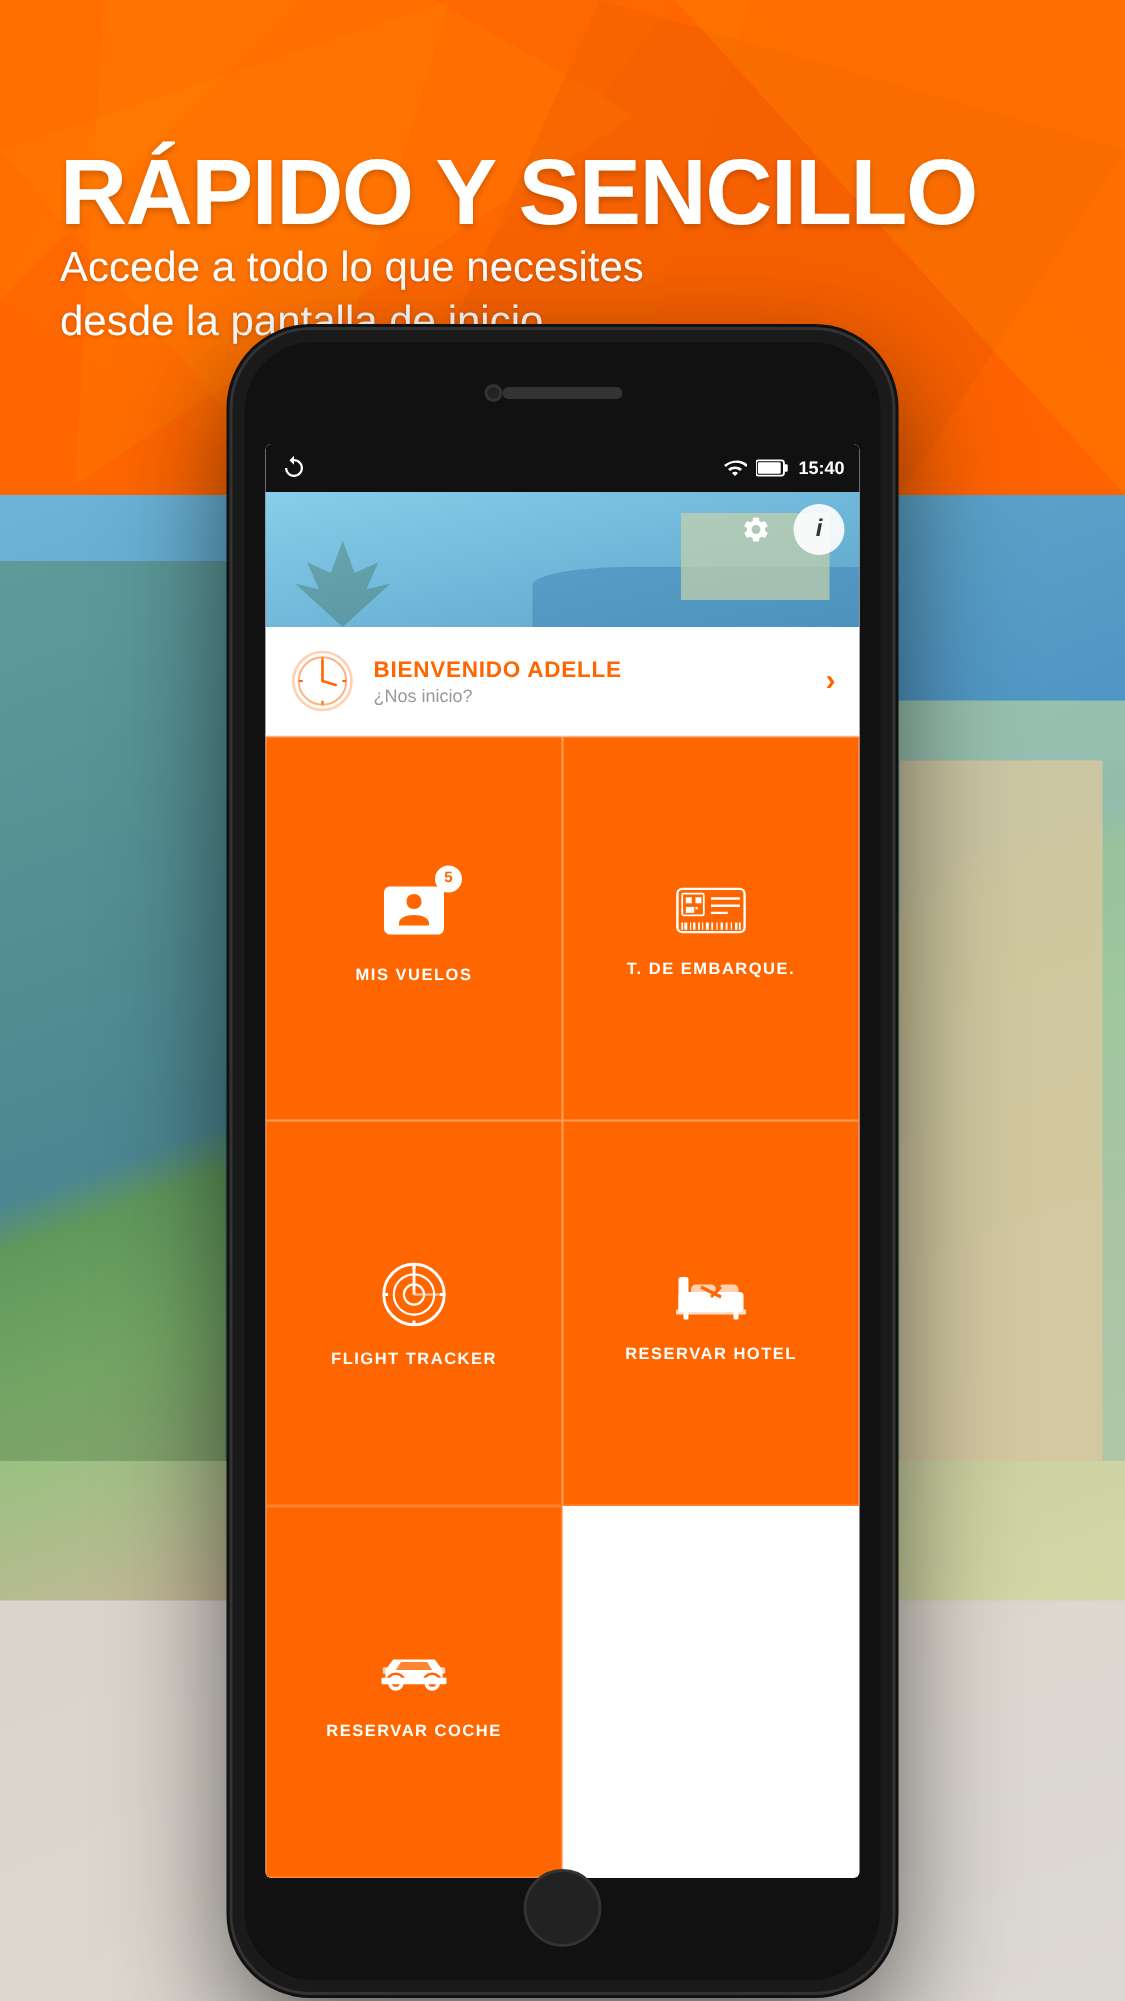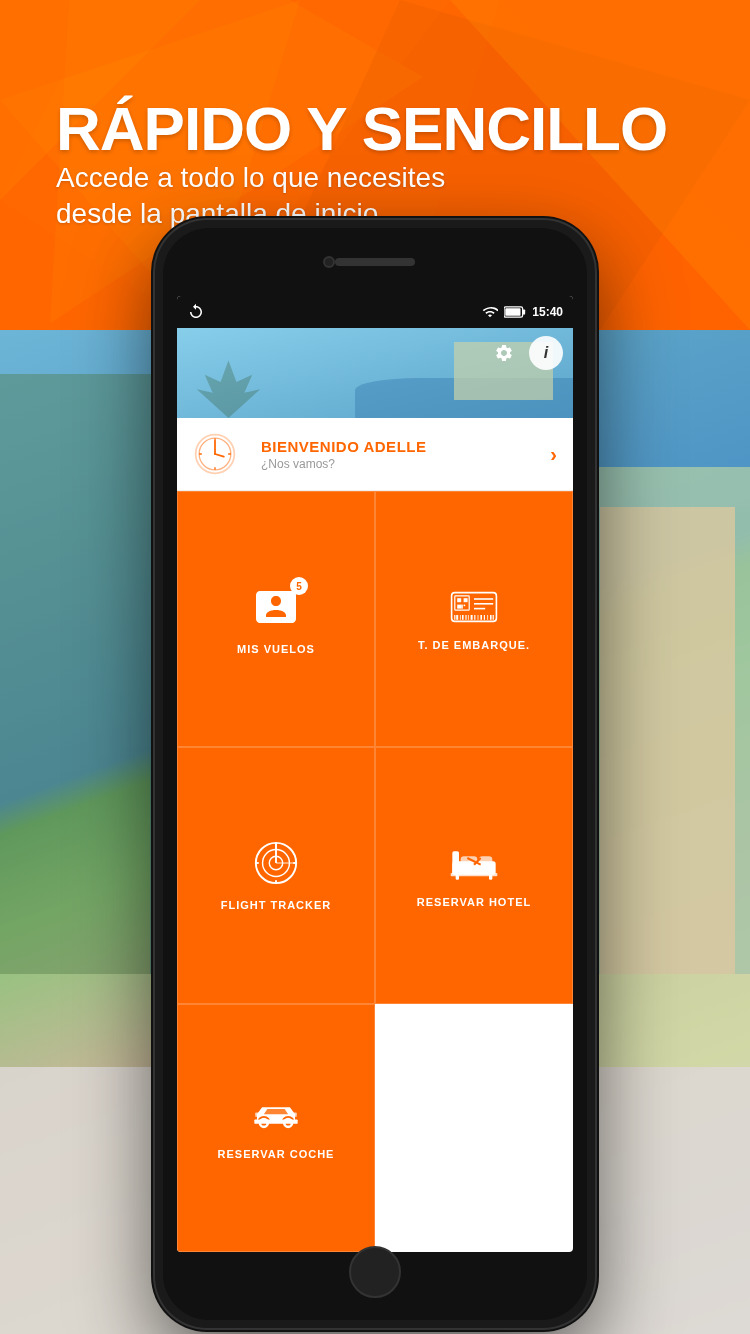--- a/index.html
+++ b/index.html
@@ -52,21 +52,21 @@
     
     .top-text {
       position: absolute;
       top: 0; left: 0;
       width: 750px;
       height: 330px;
       display: flex;
       flex-direction: column;
       justify-content: center;
       align-items: flex-start;
-      padding: 30px 56px;
+      padding: 30px 40px;
       color: white;
     }
 
     .headline {
       font-size: 62px;
       font-weight: 900;
       line-height: 1.0;
       text-shadow: 0 2px 4px rgba(0,0,0,0.2);
       letter-spacing: -1px;
     }
@@ -239,21 +239,21 @@
       letter-spacing: -0.5px;
     }
 
     
     .welcome-card {
       background: white;
       margin: 0;
       padding: 14px 16px;
       display: flex;
       align-items: center;
-      gap: 24px;
+      gap: 12px;
       border-bottom: 1px solid #eee;
     }
 
     .welcome-text {
       flex: 1;
     }
 
     .welcome-name {
       color: #FF6600;
       font-size: 15px;
@@ -443,21 +443,21 @@
               <line x1="25" y1="25" x2="25" y2="10" stroke="#FF6600" stroke-width="2" stroke-linecap="round"></line>
               <line x1="25" y1="25" x2="35" y2="28" stroke="#FF6600" stroke-width="2" stroke-linecap="round"></line>
 
               <line x1="25" y1="7" x2="25" y2="10" stroke="#FF6600" stroke-width="1.5"></line>
               <line x1="43" y1="25" x2="40" y2="25" stroke="#FF6600" stroke-width="1.5"></line>
               <line x1="7" y1="25" x2="10" y2="25" stroke="#FF6600" stroke-width="1.5"></line>
               <line x1="25" y1="43" x2="25" y2="40" stroke="#FF6600" stroke-width="1.5"></line>
             </svg>
             <div class="welcome-text">
               <div class="welcome-name">BIENVENIDO ADELLE</div>
-              <div class="welcome-sub">¿Nos vamos?</div>
+              <div class="welcome-sub">¿Nos inicio?</div>
             </div>
             <div class="chevron-right">›</div>
           </div>
 
           <div class="menu-grid">
 
 
             <div class="menu-item">
               <div class="menu-icon" style="position:relative;">
                 <svg width="48" height="48" viewBox="0 0 24 24" fill="white">

